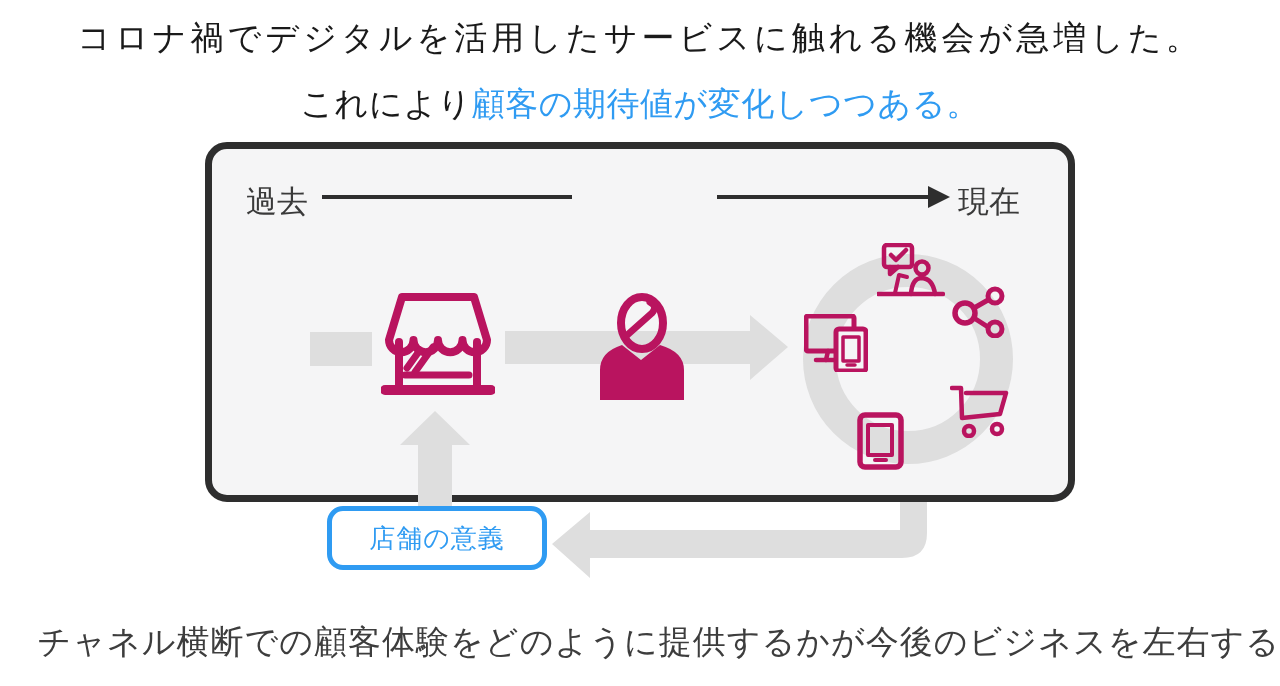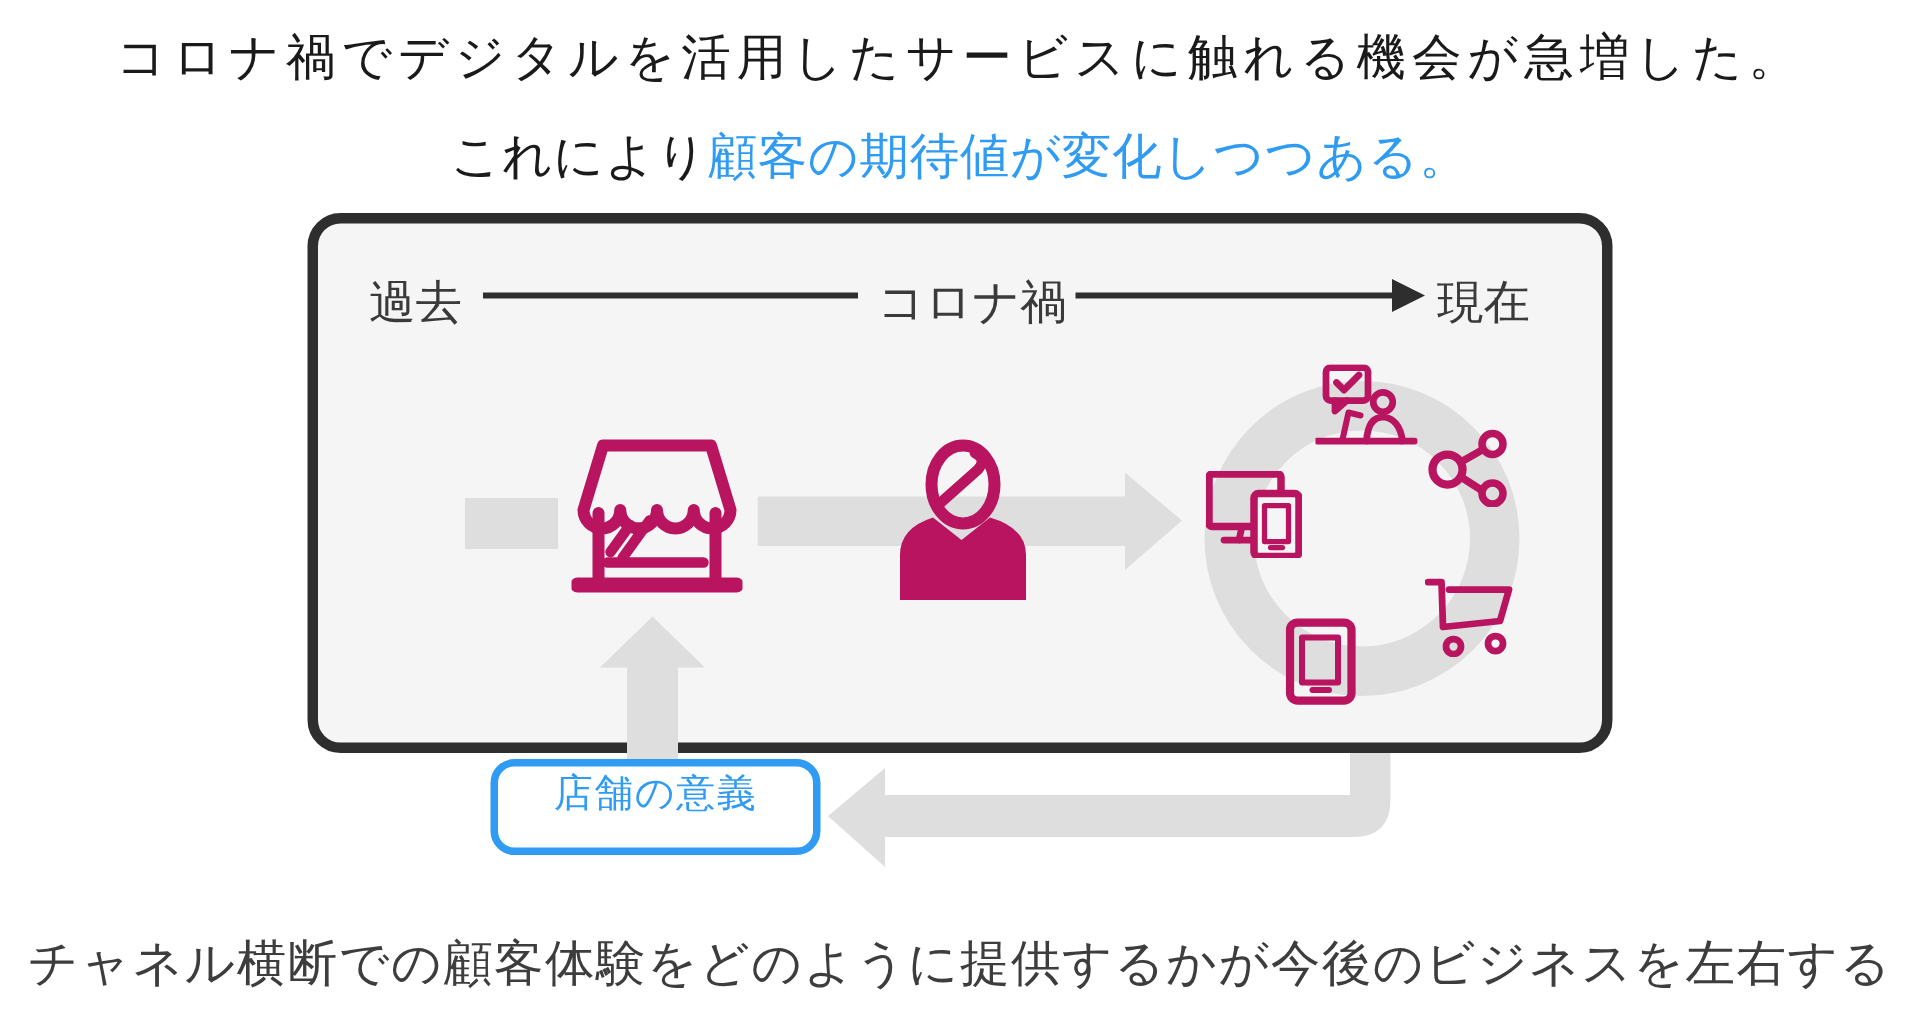--- a/index.html
+++ b/index.html
@@ -48,45 +48,44 @@
   .ic-cart{left:738px;top:233px}
   .ic-phone{left:645px;top:263px}
 
   
   .return-arrow{position:absolute;left:550px;top:496px;z-index:1}
   .return-arrow path{fill:var(--arrow-gray)}
   .up-arrow{position:absolute;left:398px;top:409px;z-index:3}
   .up-arrow path{fill:var(--arrow-gray)}
   .callout{position:absolute;left:327px;top:506px;width:220px;height:64px;z-index:4;
     background:#fff;border:5px solid var(--blue);border-radius:16px;
-    display:flex;justify-content:center}
+    display:flex;align-items:center;justify-content:center}
   .callout span{font-size:26px;color:var(--blue);letter-spacing:1px;white-space:nowrap}
 
-  .caption{position:absolute;top:620px;left:0;width:1280px;text-align:center;
+  .caption{position:absolute;top:620px;left:0;width:1280px;text-align:right;
     font-size:33px;letter-spacing:1px;color:var(--text-gray);white-space:nowrap}
 
   svg .mg{stroke:var(--magenta);fill:none;stroke-linecap:round;stroke-linejoin:round}
 </style>
 </head>
 <body>
 
 <div class="stage">
 
   <div class="title1">コロナ禍でデジタルを活用したサービスに触れる機会が急増した。</div>
   <div class="title2"><span>これにより</span><span class="hl">顧客の期待値が変化しつつある。</span></div>
 
   <svg class="return-arrow" width="380" height="86" viewBox="0 0 380 86">
     <path d="M350 0 H377 V37 Q377 62 352 62 H40 V82 L2 48 L40 16 V34 H350 Z"></path>
   </svg>
 
   <div class="panel">
 
     <div class="tl-label tl-past">過去</div>
     <div class="tl-line1"></div>
-    <div class="tl-label tl-covid">コロナ禍</div>
     <div class="tl-line2"></div>
     <div class="tl-head"></div>
     <div class="tl-label tl-now">現在</div>
 
     <div class="stub"></div>
 
     <svg class="store" width="114" height="110" viewBox="0 0 114 110">
       <g class="mg" stroke-width="8">
         <path d="M8 50 L21 7 H93 L106 50
                  A12.25 12.25 0 0 1 81.5 50

